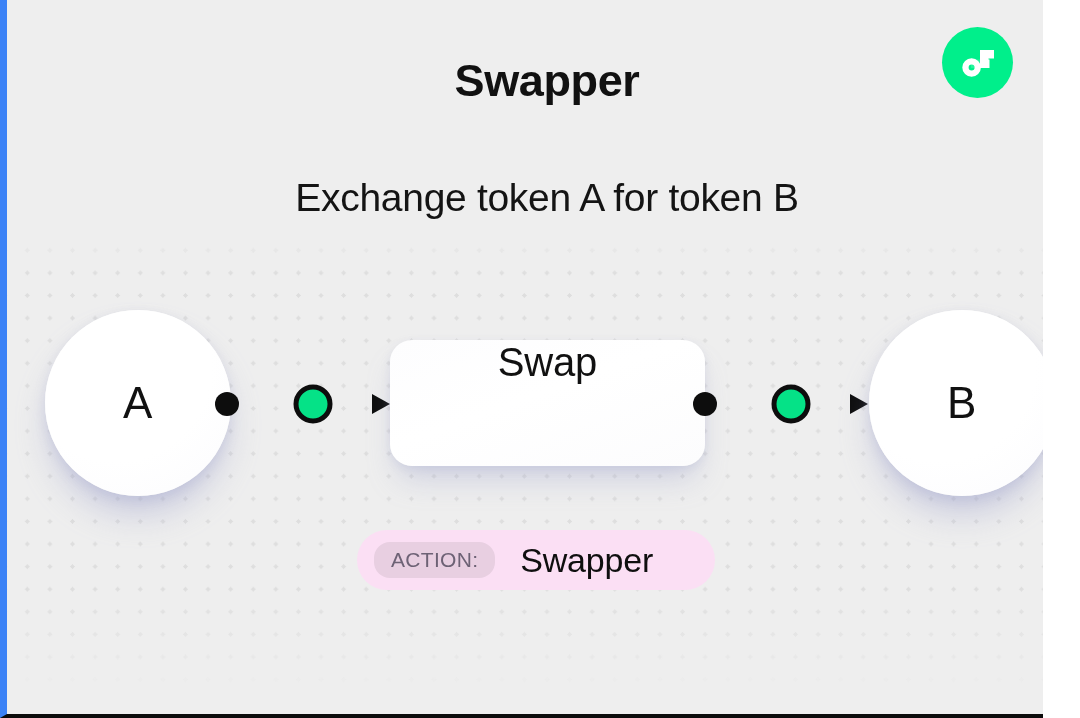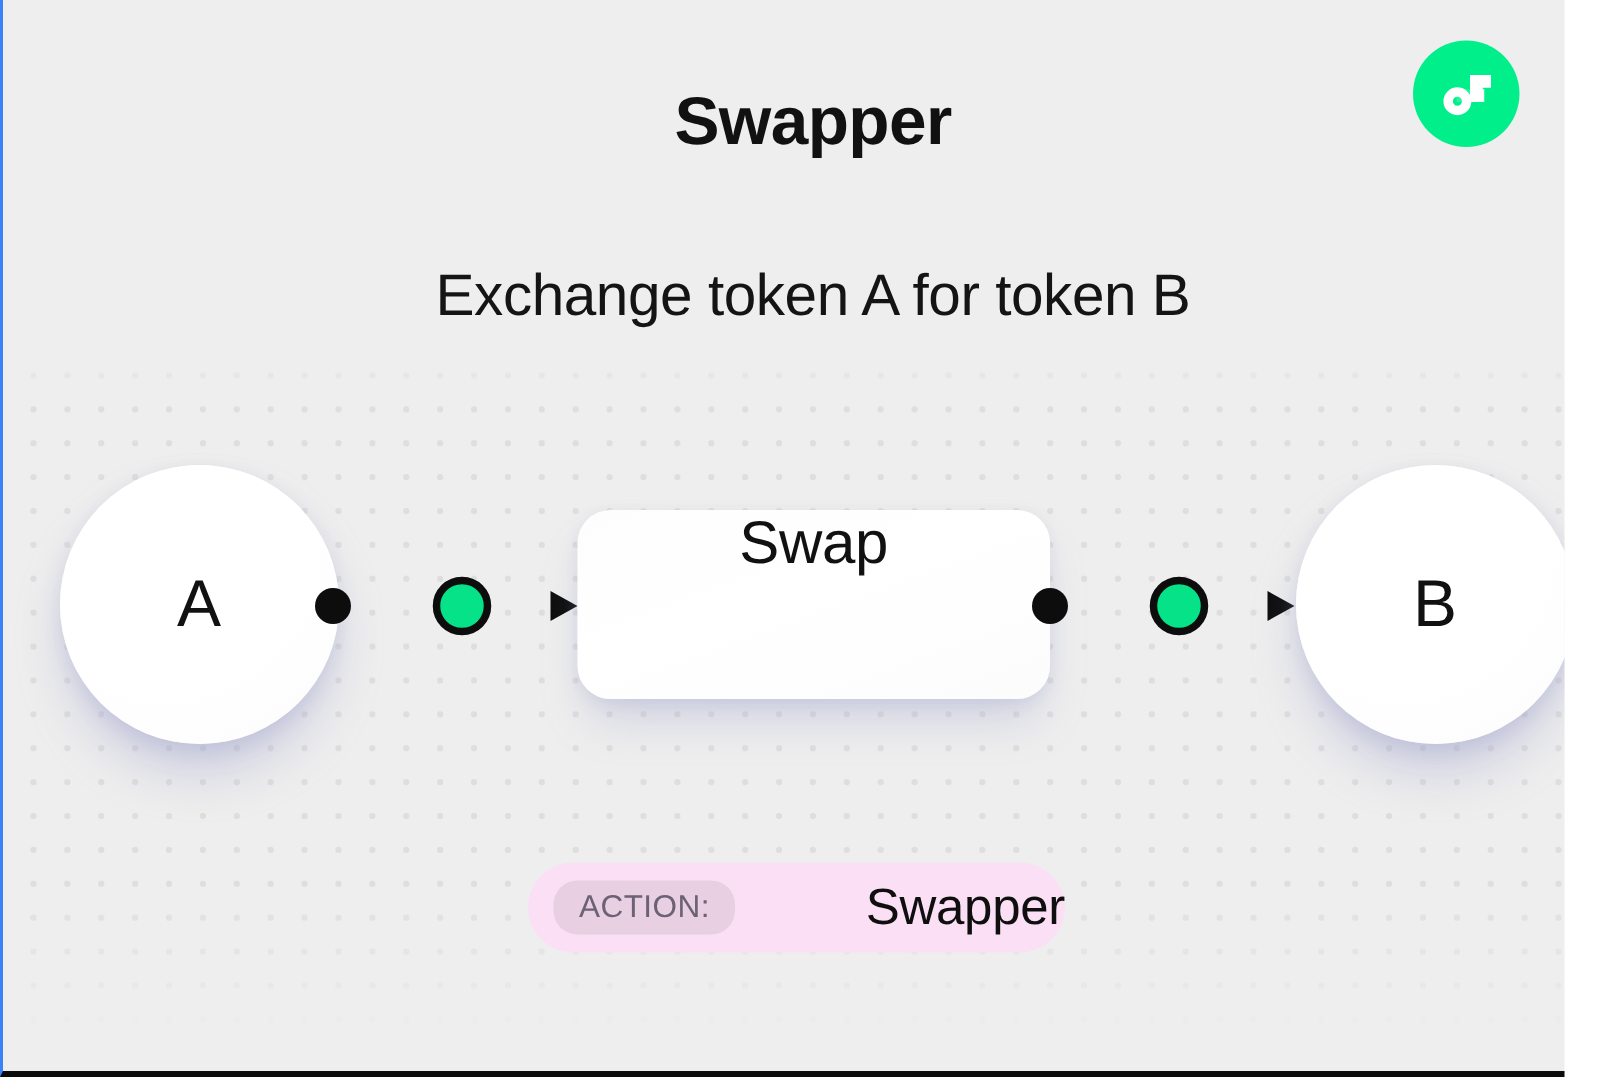--- a/index.html
+++ b/index.html
@@ -13,21 +13,21 @@
     overflow: hidden;
     font-family: "Liberation Sans", sans-serif;
   }
 
   
   #app-frame {
     position: relative;
     width: 1043px;
     height: 718px;
     box-sizing: border-box;
-    border-left: 2px solid #3b82f6;
+    border-left: 7px solid #3b82f6;
     border-bottom: 4px solid #0b0b0b;
     background: #eeeeee;
     overflow: hidden;
   }
 
   
   #canvas-dots {
     position: absolute;
     left: 0;
     top: 232px;
@@ -130,30 +130,29 @@
     width: 180px;
     height: 44px;
   }
   #edge-a-swap  { left: 205px; }
   #edge-swap-b  { left: 683px; }
 
   
   #action-pill {
     position: absolute;
     left: 350px;
-    top: 575px;
+    top: 530px;
     width: 358px;
     height: 60px;
     border-radius: 30px;
     background: #fbdff4;
     display: flex;
     align-items: center;
     padding-left: 17px;
     box-sizing: border-box;
-    justify-content: space-between;
   }
   #action-tag {
     background: #e8cfe1;
     border-radius: 16px;
     height: 36px;
     padding: 0 17px;
     display: flex;
     align-items: center;
     font-size: 21px;
     font-weight: 500;

